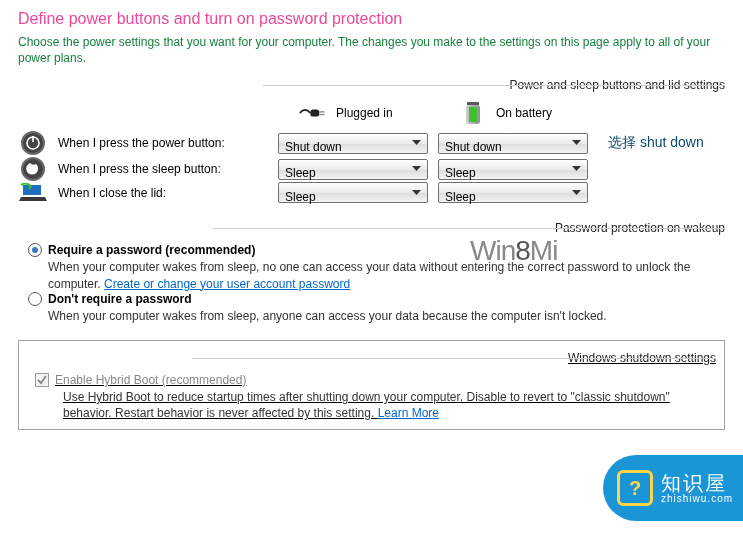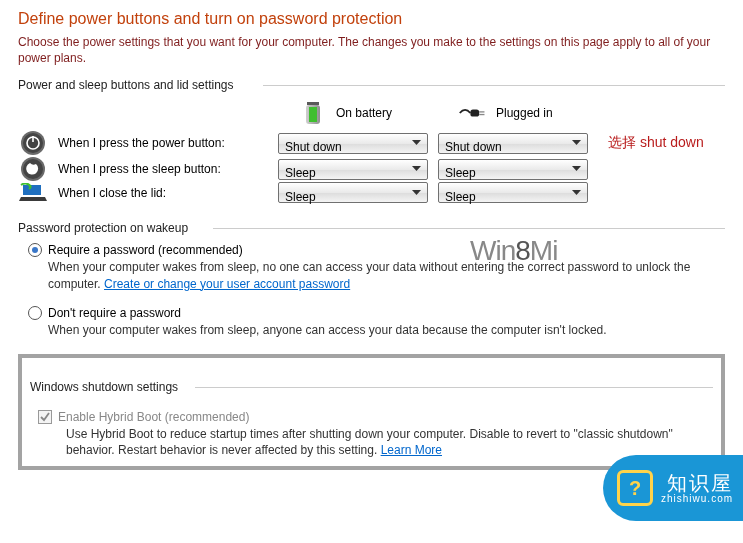--- a/index.html
+++ b/index.html
@@ -12,32 +12,33 @@
     color: #000;
     background: #fff;
     position: relative;
     overflow: hidden;
   }
   .page {
     padding: 10px 18px;
   }
   .title {
     font-size: 16px;
-    color: #c2410c;
+    color: #ec4899;
     margin-bottom: 6px;
   }
   .subtitle {
-    color: #7f1d1d;
+    color: #15803d;
     margin-bottom: 12px;
     line-height: 1.35;
   }
   .group-label {
     color: #222;
     margin: 4px 0 0 0;
     position: relative;
+    text-align: right;
   }
   .group-label::after {
     content: "";
     position: absolute;
     left: calc(var(--lbl, 245px));
     right: 0;
     top: 50%;
     height: 1px;
     background: #ccc;
   }
@@ -79,59 +80,61 @@
     right: 2px;
     top: 2px;
     bottom: 2px;
     width: 17px;
     display: flex;
     align-items: center;
     justify-content: center;
   }
   .combo .arrow svg { display:block; }
   .annot {
-    color: #b91c1c;
+    color: #0c4a6e;
     font-family: SimSun, "Microsoft YaHei", sans-serif;
     font-size: 14px;
     margin-left: 10px;
   }
 
   .passgroup { margin-top: 18px; }
   .radio-row {
     display: flex;
     align-items: center;
     gap: 6px;
     margin: 8px 0 0 10px;
+    font-weight: bold;
   }
   .radio {
     width: 12px; height: 12px;
     border: 1px solid #555; border-radius: 50%;
     display:flex; align-items:center; justify-content:center;
     background:#fff;
   }
   .radio.checked::after {
     content:""; width:6px; height:6px; border-radius:50%;
     background: #3a77c8;
   }
   .radio-desc {
     margin: 2px 0 0 30px;
     color: #333;
     line-height: 1.35;
   }
   a.link { color: #0066cc; text-decoration: underline; cursor: pointer; }
   .shutdown-box {
-    border: 4px solid #a3a3a3;
-    padding: 18px 8px 8px 8px;
+    border: 1px solid #a3a3a3;
+    padding: 6px 8px 8px 8px;
     margin-top: 16px;
+    text-decoration: underline;
   }
   .check-row {
     display: flex;
     align-items: flex-start;
     gap: 6px;
-    margin: 16px 0 0 8px;
+    margin: 8px 0 0 8px;
   }
   .checkbox {
     width: 12px; height: 12px;
     border: 1px solid #999;
     background: #f4f4f4;
     display:flex; align-items:center; justify-content:center;
   }
   .checkbox.checked svg { display:block; }
   .check-label { color: #888; }
   .check-desc {
@@ -164,61 +167,61 @@
     box-sizing: border-box;
   }
   .badge .q {
     width: 30px; height: 30px;
     border: 3px solid #ffd34a; border-radius: 6px;
     color: #ffd34a; font-size: 20px; font-weight: bold;
     display:flex; align-items:center; justify-content:center;
     margin-right: 8px;
   }
   .badge .txt { color:#fff; }
-  .badge .zh { font-size: 20px; font-family: "Microsoft YaHei", SimHei, sans-serif; letter-spacing: 2px; line-height:1;text-align:right; }
+  .badge .zh { font-size: 20px; font-family: "Microsoft YaHei", SimHei, sans-serif; letter-spacing: 2px; line-height:1; }
   .badge .en { font-size: 10px; letter-spacing: 1px; text-align: right; }
 </style>
 </head>
 <body>
 
 <div class="page">
   <div class="title">Define power buttons and turn on password protection</div>
   <div class="subtitle">Choose the power settings that you want for your computer. The changes you make to the settings on this page apply to all of your power plans.</div>
 
   <div class="group-label" style="--lbl:245px">Power and sleep buttons and lid settings</div>
 
   <div class="columns">
     <div class="col-gap"></div>
+    <div class="col-hdr">
+      <span class="row-icon">
+        <svg width="34" height="18" viewBox="0 0 34 18">
+            <path d="M2 9 Q 8 2 14 9" fill="none" stroke="#222" stroke-width="2"></path>
+            <rect x="14" y="5" width="10" height="8" rx="3" fill="#222"></rect>
+            <rect x="24" y="7" width="6" height="1.5" fill="#888"></rect>
+            <rect x="24" y="10" width="6" height="1.5" fill="#888"></rect>
+          </svg>
+      </span>
+      <span>Plugged in</span>
+    </div>
     <div class="col-hdr">
       <span class="row-icon">
         <svg width="18" height="26" viewBox="0 0 18 26">
             <rect x="3" y="2" width="12" height="3" fill="#5a5a5a"></rect>
             <rect x="2" y="5" width="14" height="19" rx="3" fill="url(#g1)"></rect>
             <rect x="5" y="7" width="8" height="15" fill="#3fbf2f"></rect>
             <defs>
               <linearGradient id="g1" x1="0" x2="1">
                 <stop offset="0" stop-color="#cfcfcf"></stop>
                 <stop offset="1" stop-color="#8f8f8f"></stop>
               </linearGradient>
             </defs>
           </svg>
       </span>
       <span>On battery</span>
     </div>
-    <div class="col-hdr">
-      <span class="row-icon">
-        <svg width="34" height="18" viewBox="0 0 34 18">
-            <path d="M2 9 Q 8 2 14 9" fill="none" stroke="#222" stroke-width="2"></path>
-            <rect x="14" y="5" width="10" height="8" rx="3" fill="#222"></rect>
-            <rect x="24" y="7" width="6" height="1.5" fill="#888"></rect>
-            <rect x="24" y="10" width="6" height="1.5" fill="#888"></rect>
-          </svg>
-      </span>
-      <span>Plugged in</span>
-    </div>
   </div>
 
   <div class="row">
     <div class="row-icon">
       <svg width="26" height="26" viewBox="0 0 26 26">
           <circle cx="13" cy="13" r="12" fill="#6a6a6a"></circle>
           <circle cx="13" cy="13" r="10" fill="#444"></circle>
           <circle cx="13" cy="13" r="6" fill="none" stroke="#fff" stroke-width="1.6"></circle>
           <rect x="12.2" y="6" width="1.6" height="6" fill="#fff"></rect>
         </svg>
@@ -302,21 +305,21 @@
     <div class="group-label" style="--lbl:195px">Password protection on wakeup</div>
 
     <div class="radio-row">
       <span class="radio checked"></span>
       <span>Require a password (recommended)</span>
     </div>
     <div class="radio-desc">
       <span>When your computer wakes from sleep, no one can access your data without entering the correct password to unlock the computer. </span><a class="link">Create or change your user account password</a>
     </div>
 
-    <div class="radio-row" style="margin-top:14px">
+    <div class="radio-row" style="margin-top:0">
       <span class="radio"></span>
       <span>Don't require a password</span>
     </div>
     <div class="radio-desc">When your computer wakes from sleep, anyone can access your data because the computer isn't locked.</div>
   </div>
 
   <div class="shutdown-box">
     <div class="group-label" style="--lbl:165px">Windows shutdown settings</div>
     <div class="check-row">
       <span class="checkbox checked">

